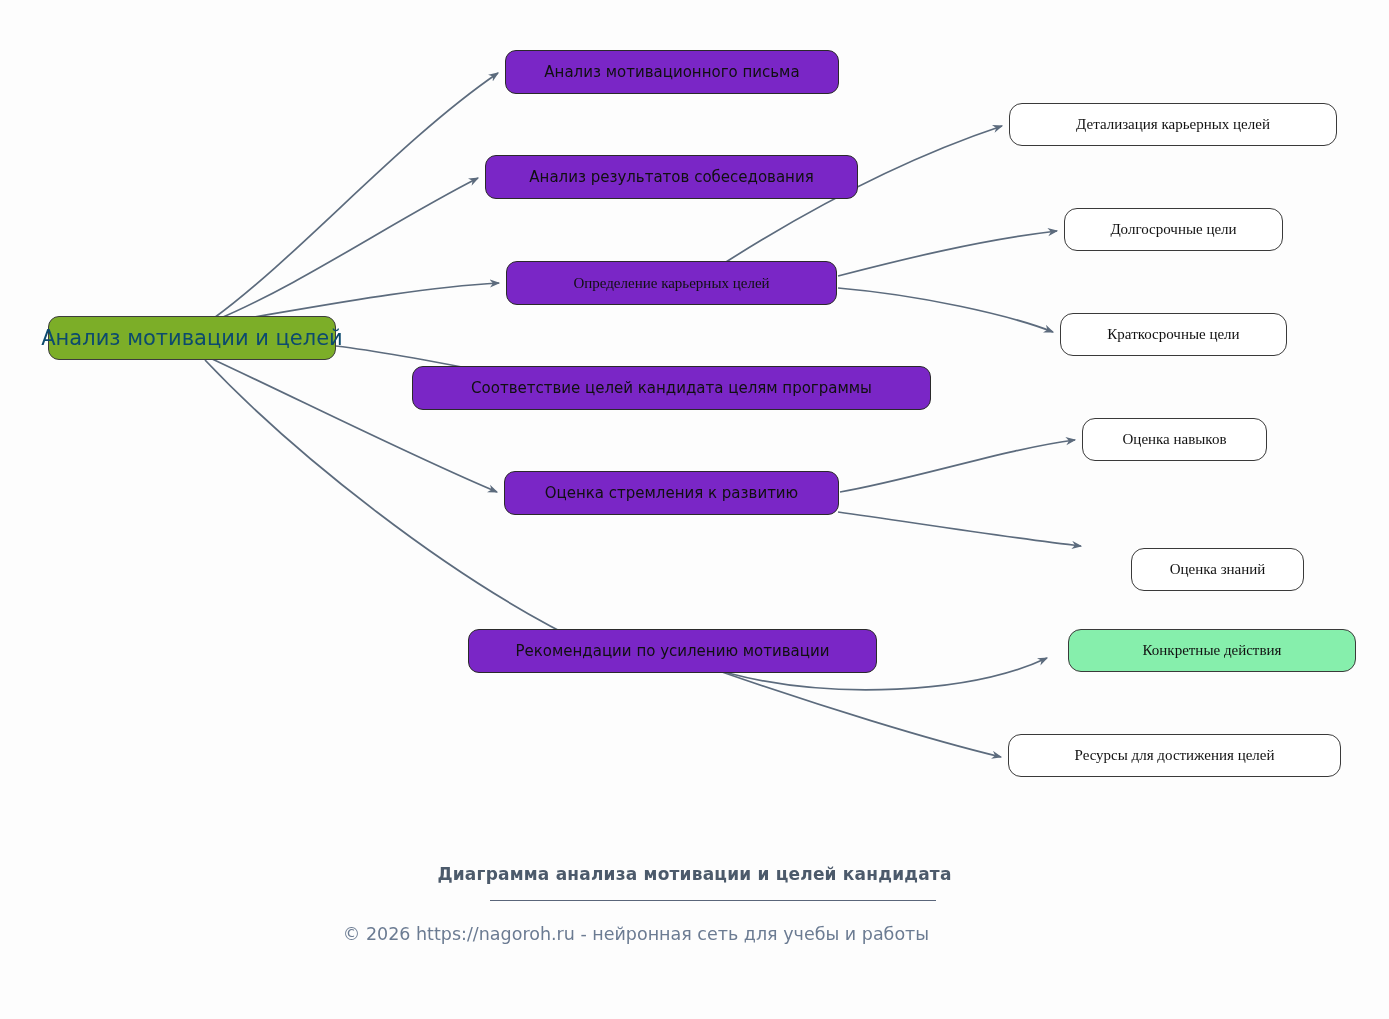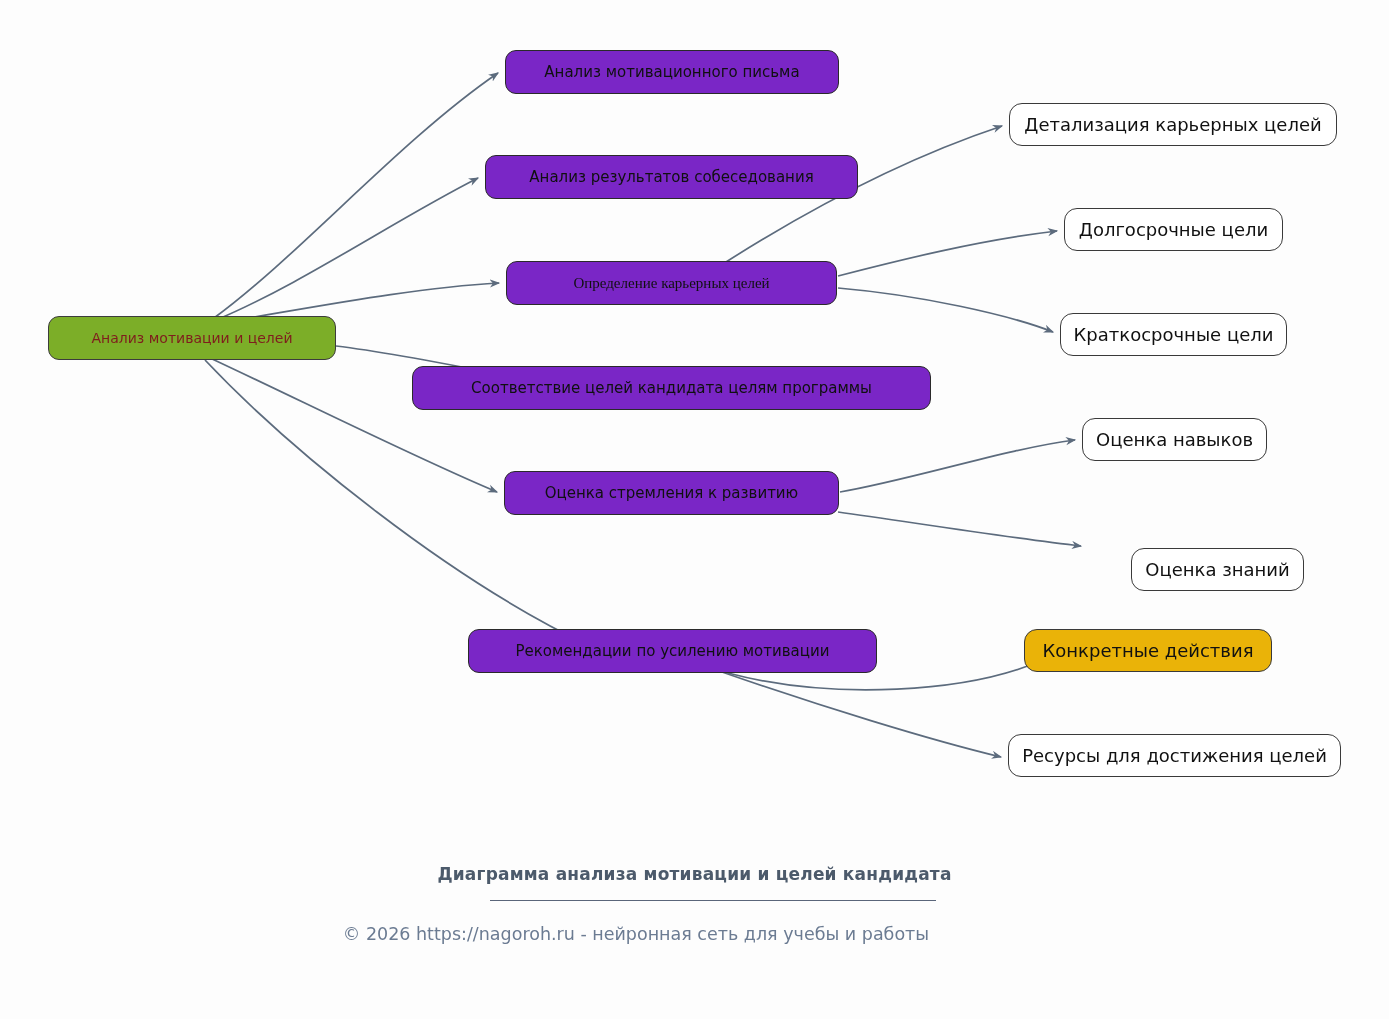--- a/index.html
+++ b/index.html
@@ -42,39 +42,40 @@
     cursor: default;
   }
   .node-label {
     display: block;
   }
   
   .node.root {
     background: #7CAE28;
     border: 1.6px solid #3c3c3c;
     border-radius: 11px;
-    color: #7f1d1d;
-    font-size: 14px;
+    color: #0c4a6e;
+    font-size: 21px;
     box-shadow: 0 0 0 0 transparent;
   }
   
   .node.branch {
     background: #7A26C6;
     border: 1.6px solid #2a2a2a;
     border-radius: 11px;
     color: #101010;
     font-size: 15px;
   }
   
   .node.leaf {
     background: #ffffff;
     border: 1.8px solid #3a3a3a;
     border-radius: 13px;
     color: #111111;
-    font-size: 18px;
+    font-size: 15px;
+    font-family: Liberation Serif, serif;
   }
   .footer-title {
     position: absolute;
     left: 0;
     top: 864px;
     width: 1389px;
     text-align: center;
     font-size: 17px;
     font-weight: bold;
     color: #4c5a6b;
@@ -155,21 +156,21 @@
       </div>
       <div class="node leaf" style="left: 1060px; top: 313px; width: 227px; height: 43px; background: rgb(255, 255, 255); border-color: rgb(58, 58, 58);">
         <span class="node-label">Краткосрочные цели</span>
       </div>
       <div class="node leaf" style="left: 1082px; top: 418px; width: 185px; height: 43px; background: rgb(255, 255, 255); border-color: rgb(58, 58, 58);">
         <span class="node-label">Оценка навыков</span>
       </div>
       <div class="node leaf" style="left: 1088px; top: 548px; width: 173px; height: 43px; background: rgb(255, 255, 255); border-color: rgb(58, 58, 58); margin-left: 43px;">
         <span class="node-label">Оценка знаний</span>
       </div>
-      <div class="node leaf" style="left: 1024px; top: 629px; width: 248px; height: 43px; background: #eab308; border-color: rgb(58, 58, 58);">
+      <div class="node leaf" style="left: 1068px; top: 629px; width: 288px; height: 43px; background: #86efac; border-color: rgb(58, 58, 58);">
         <span class="node-label">Конкретные действия</span>
       </div>
       <div class="node leaf" style="left: 1008px; top: 734px; width: 333px; height: 43px; background: rgb(255, 255, 255); border-color: rgb(58, 58, 58);">
         <span class="node-label">Ресурсы для достижения целей</span>
       </div>
     </div>
 
   <div class="footer-title">Диаграмма анализа мотивации и целей кандидата</div>
   <div class="footer-divider"></div>
   <div class="footer-copy">© 2026 https://nagoroh.ru - нейронная сеть для учебы и работы</div>

